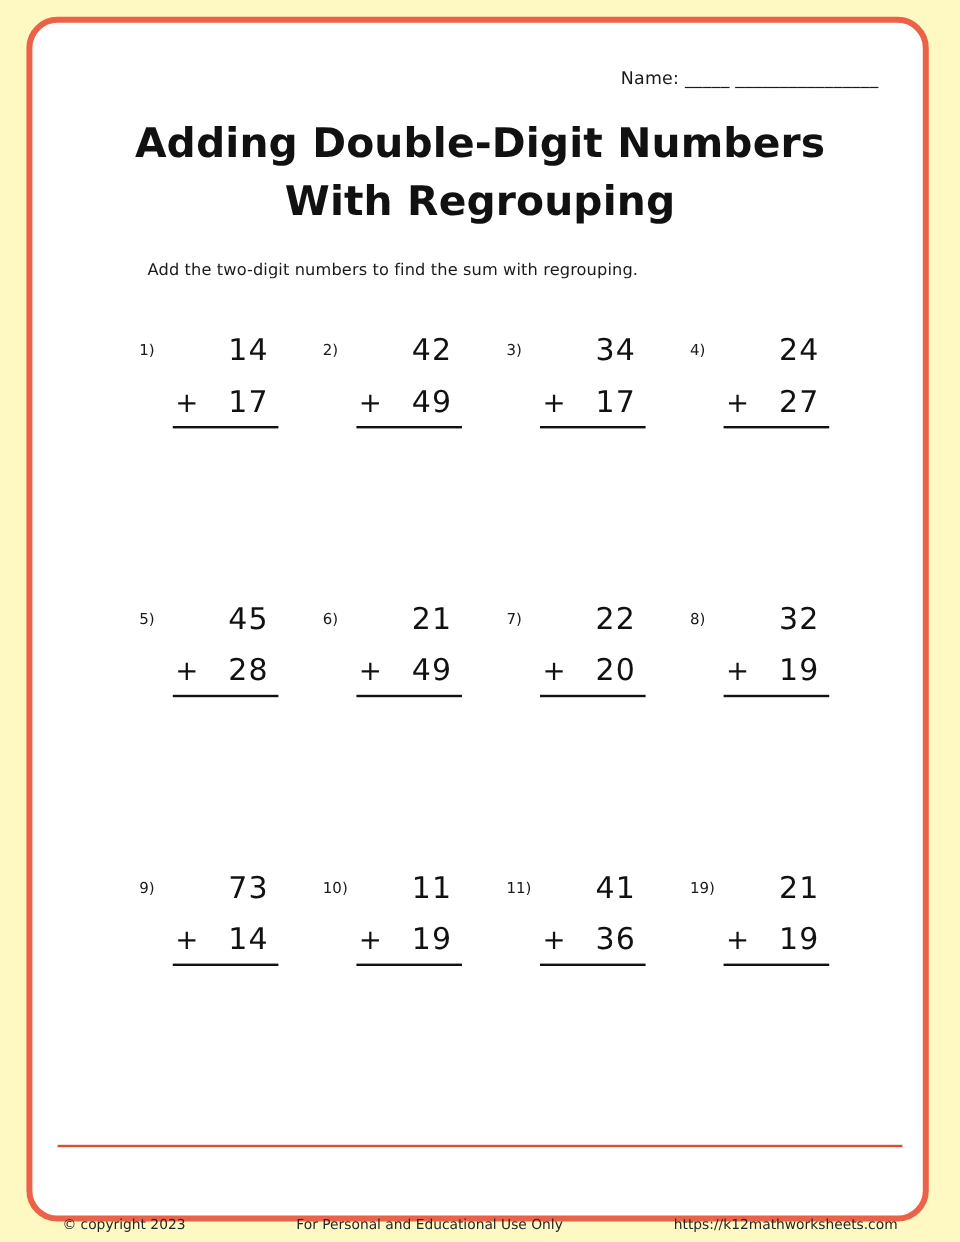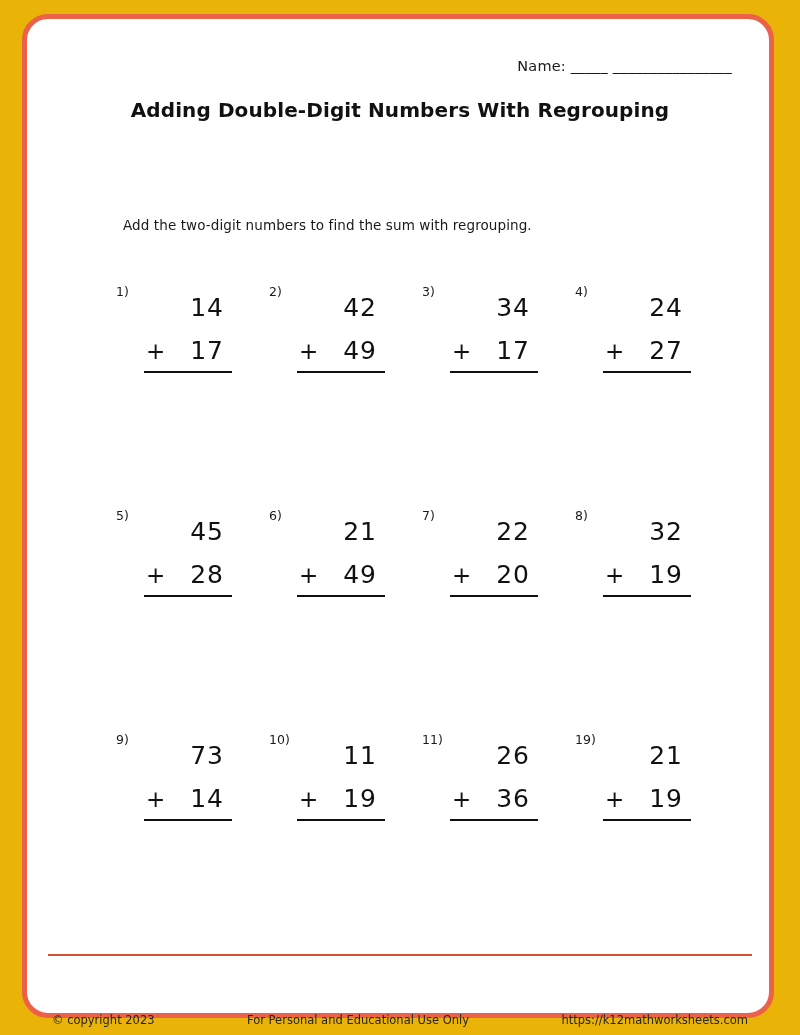--- a/index.html
+++ b/index.html
@@ -12,21 +12,21 @@
     height: 1035px;
     font-family: "DejaVu Sans", sans-serif;
     position: relative;
     overflow: hidden;
   }
   .page {
     position: absolute;
     left: 0; top: 0;
     width: 800px;
     height: 1035px;
-    background: #eab308;
+    background: #fef9c3;
   }
   .border-frame {
     position: absolute;
     left: 22px;
     top: 14px;
     width: 752px;
     height: 1004px;
     border: 5px solid #ec6248;
     border-radius: 26px;
     box-sizing: border-box;
@@ -41,21 +41,21 @@
     font-family: "DejaVu Sans", sans-serif;
     letter-spacing: 0.2px;
     white-space: nowrap;
   }
   .title {
     position: absolute;
     left: 110px;
     top: 96px;
     width: 580px;
     text-align: center;
-    font-size: 20px;
+    font-size: 34px;
     font-weight: bold;
     line-height: 1.42;
     color: #111111;
     letter-spacing: 0.1px;
   }
   .instructions {
     position: absolute;
     left: 123px;
     top: 217px;
     font-size: 13.5px;
@@ -82,21 +82,20 @@
     left: 16px;
     top: 12px;
     font-size: 12.5px;
     color: #1a1a1a;
   }
   .prob-body {
     position: absolute;
     left: 44px;
     top: 0px;
     width: 86px;
-    margin-top: 16px;
   }
   .prob-top {
     text-align: right;
     font-size: 25px;
     color: #111111;
     line-height: 1.0;
     padding-right: 6px;
     padding-top: 7px;
     letter-spacing: 1px;
   }
@@ -275,21 +274,21 @@
           <span class="plus-sign">+</span>
           <span>19</span>
         </div>
         <div class="rule"></div>
       </div>
     </div>
 
     <div class="problem">
       <div class="prob-index">11)</div>
       <div class="prob-body">
-        <div class="prob-top">26</div>
+        <div class="prob-top">41</div>
         <div class="prob-bottom-row">
           <span class="plus-sign">+</span>
           <span>36</span>
         </div>
         <div class="rule"></div>
       </div>
     </div>
 
     <div class="problem">
       <div class="prob-index">19)</div>

